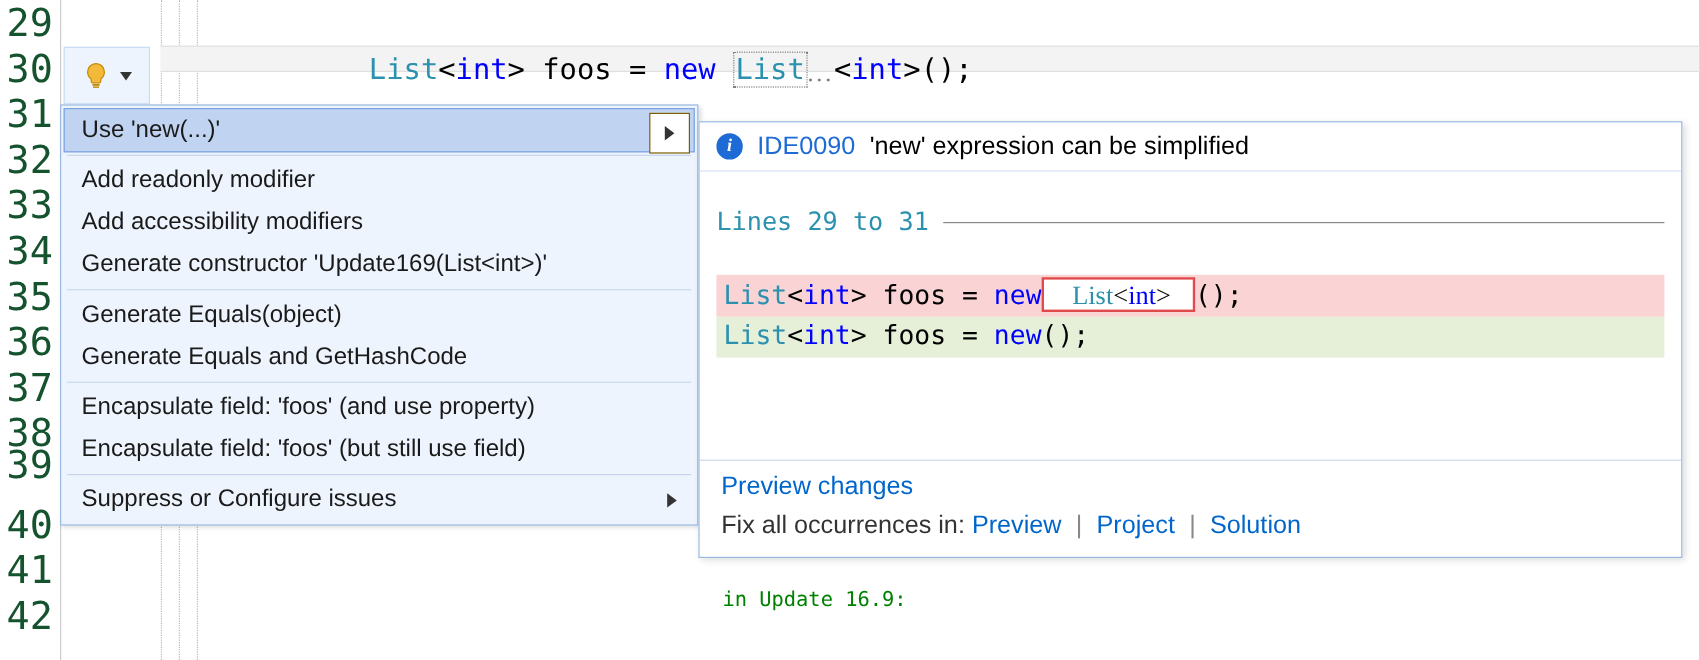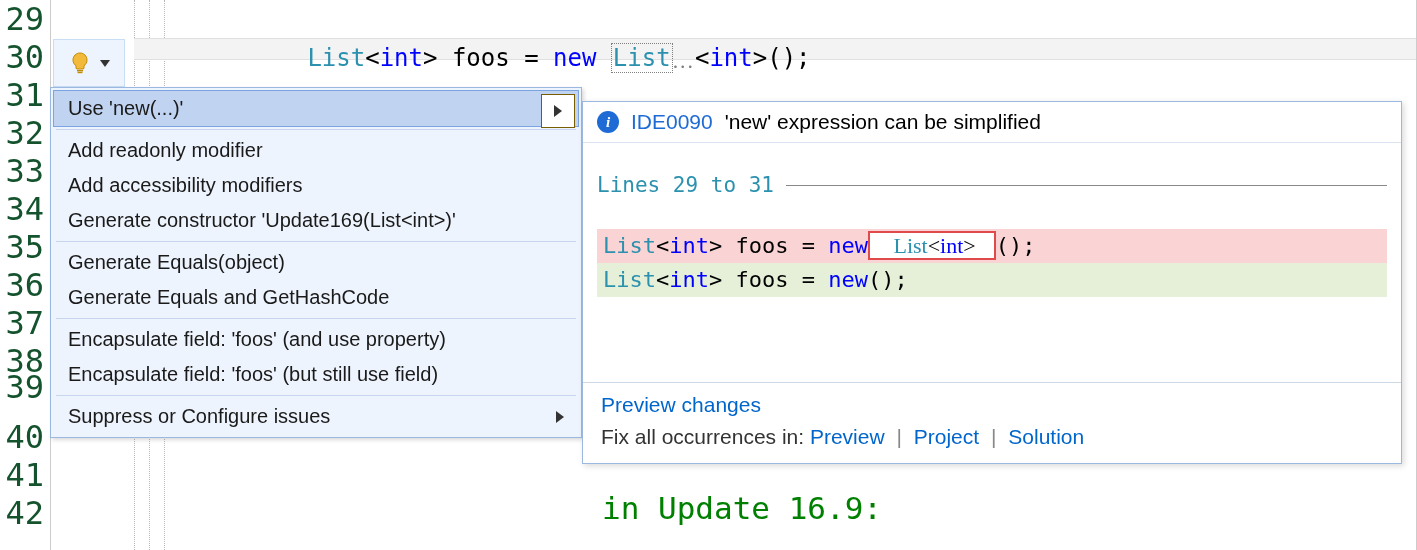--- a/index.html
+++ b/index.html
@@ -176,21 +176,21 @@
     margin-top: 27px;
   }
   .preview-footer a { color: #0066cc; text-decoration: none; cursor: pointer; }
   .fix-row { margin-top: 8px; color: #333; }
   .fix-sep { color: #888; margin: 0 6px; }
 
   
   .floating-comment {
     position: absolute;
     font-family: Consolas, monospace;
-    font-size: 31px;
+    font-size: 17px;
     color: #008000;
     text-align: right;
   }
 </style>
 </head>
 <body>
 
 <div class="gutter">
   <div class="line-no" style="top:0px">29</div>
   <div class="line-no" style="top:38px">30</div>

